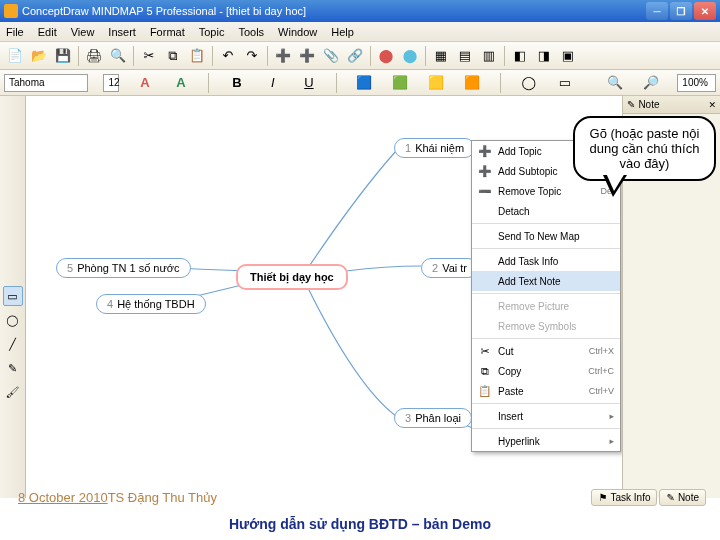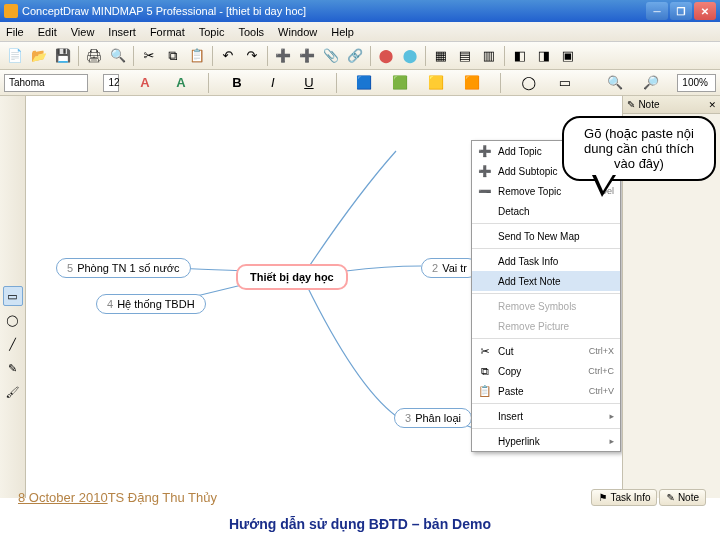--- a/index.html
+++ b/index.html
@@ -150,20 +150,23 @@
       <path d="M280,188 Q330,290 370,320"></path>
       <path d="M220,188 Q170,200 150,205"></path>
       <path d="M220,175 Q150,172 140,172"></path>
       <path d="M430,322 Q470,322 485,325"></path>
       <path d="M430,326 Q470,340 485,344"></path>
     </svg>
 
     <div class="node central" style="left:210px;top:168px">
       <span>Thiết bị dạy học</span>
     </div>
+    <div class="node" style="left:368px;top:42px">
+      <span class="num">1</span><span>Khái niệm</span>
+    </div>
     <div class="node" style="left:395px;top:162px">
       <span class="num">2</span><span>Vai tr</span>
     </div>
     <div class="node" style="left:368px;top:312px">
       <span class="num">3</span><span>Phân loại</span>
     </div>
     <div class="node" style="left:70px;top:198px">
       <span class="num">4</span><span>Hệ thống TBDH</span>
     </div>
     <div class="node" style="left:30px;top:162px">
@@ -210,26 +213,26 @@
           <span class="mshort"></span>
         </div>
         <div class="mi hover">
           <span class="micon"></span>
           <span class="mlabel">Add Text Note</span>
           <span class="mshort"></span>
         </div>
         <hr>
         <div class="mi disabled">
           <span class="micon"></span>
+          <span class="mlabel">Remove Picture</span>
+          <span class="mshort"></span>
+        </div>
+        <div class="mi disabled">
+          <span class="micon"></span>
           <span class="mlabel">Remove Symbols</span>
-          <span class="mshort"></span>
-        </div>
-        <div class="mi disabled">
-          <span class="micon"></span>
-          <span class="mlabel">Remove Picture</span>
           <span class="mshort"></span>
         </div>
         <hr>
         <div class="mi">
           <span class="micon">✂</span>
           <span class="mlabel">Cut</span>
           <span class="mshort">Ctrl+X</span>
         </div>
         <div class="mi">
           <span class="micon">⧉</span>
@@ -263,21 +266,21 @@
           <span>Note</span>
         </span>
       <span style="font-size:9px">✕</span>
     </div>
     <div class="pbody">
       <span>HP:</span>
     </div>
   </div>
 </div>
 
-<div class="callout" style="top:116px;right:4px;width:154px">
+<div class="callout" style="top:116px;right:4px;width:143px">
   <div>Gõ (hoặc paste nội</div>
   <div>dung cần chú thích</div>
   <div>vào đây)</div>
   <div class="tail"></div>
 </div>
 
 <div class="footer-tabs">
   <div class="ft">
       <span>⚑</span>
       <span>Task Info</span>

